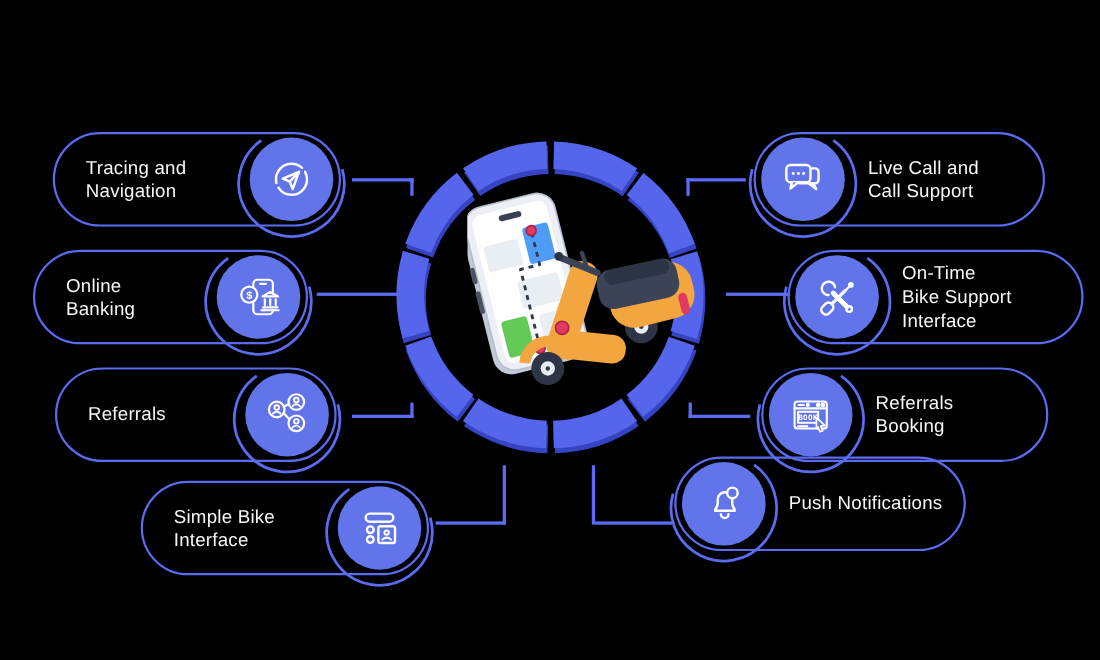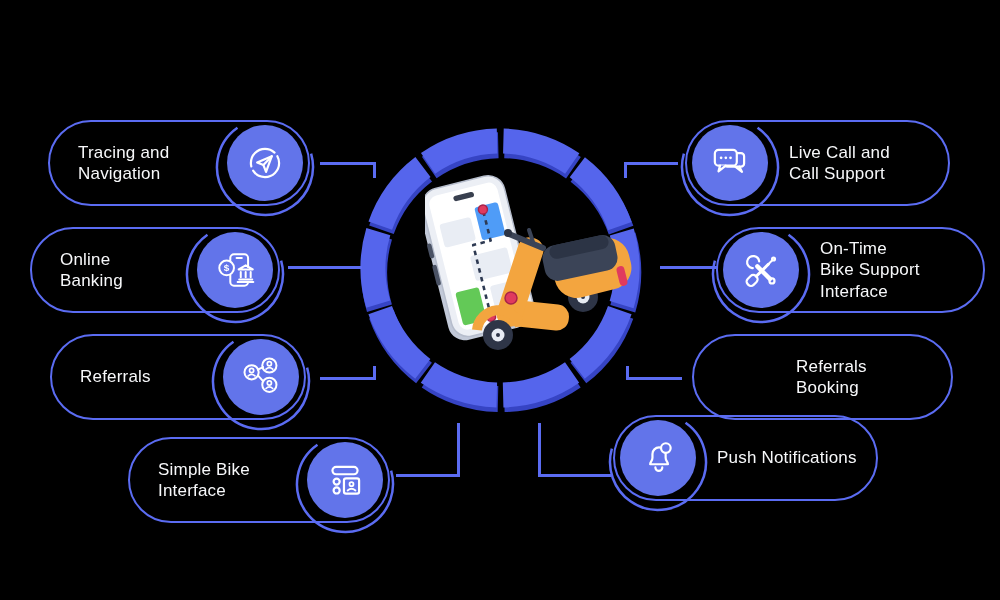--- a/index.html
+++ b/index.html
@@ -243,20 +243,37 @@
       </svg>
     </div>
     <div class="pill-text">
       <span>On-Time</span>
       <span>Bike Support</span>
       <span>Interface</span>
     </div>
   </div>
 
   <div class="pill ileft p7">
+    <div class="icon-wrap">
+      <svg class="arc" viewBox="0 0 110 110">
+        <circle cx="55" cy="55" r="48" fill="none" style="stroke:var(--accent,#5b6cf2)" stroke-width="2.5" stroke-dasharray="210 92" transform="rotate(-55 55 55)"></circle>
+      </svg>
+      <svg class="icon-svg" viewBox="0 0 44 44" fill="none" stroke="#fff" stroke-width="1.9" stroke-linecap="round" stroke-linejoin="round">
+        <rect x="8" y="10.5" width="28" height="23.5" rx="2.5"></rect>
+        <path d="M8 16.5 H36"></path>
+        <path d="M11.5 13.5 H16"></path>
+          <circle cx="19.5" cy="13.5" r="0.9" fill="#fff"></circle>
+        <circle cx="28.5" cy="13.5" r="1.1"></circle>
+          <circle cx="32.5" cy="13.5" r="1.1"></circle>
+        <rect x="11" y="19.5" width="17.5" height="9.5"></rect>
+        <text x="19.7" y="26.7" text-anchor="middle" stroke="none" fill="#fff" style="font:700 6.5px 'DejaVu Sans Mono',monospace;letter-spacing:.4px">BOOK</text>
+        <path d="M11 32 H19"></path>
+        <path d="M27 24.5 L34.5 31.5 L30.7 31.9 L32.5 35.8 L30.1 36.8 L28.4 32.9 L27 34.2 Z" style="fill:var(--icon-bg,#6274ea)" stroke-width="1.6"></path>
+      </svg>
+    </div>
     <div class="pill-text">
       <span>Referrals</span>
       <span>Booking</span>
     </div>
   </div>
 
   <div class="pill ileft p8">
     <div class="icon-wrap">
       <svg class="arc" viewBox="0 0 110 110">
         <circle cx="55" cy="55" r="48" fill="none" style="stroke:var(--accent,#5b6cf2)" stroke-width="2.5" stroke-dasharray="210 92" transform="rotate(-55 55 55)"></circle>

